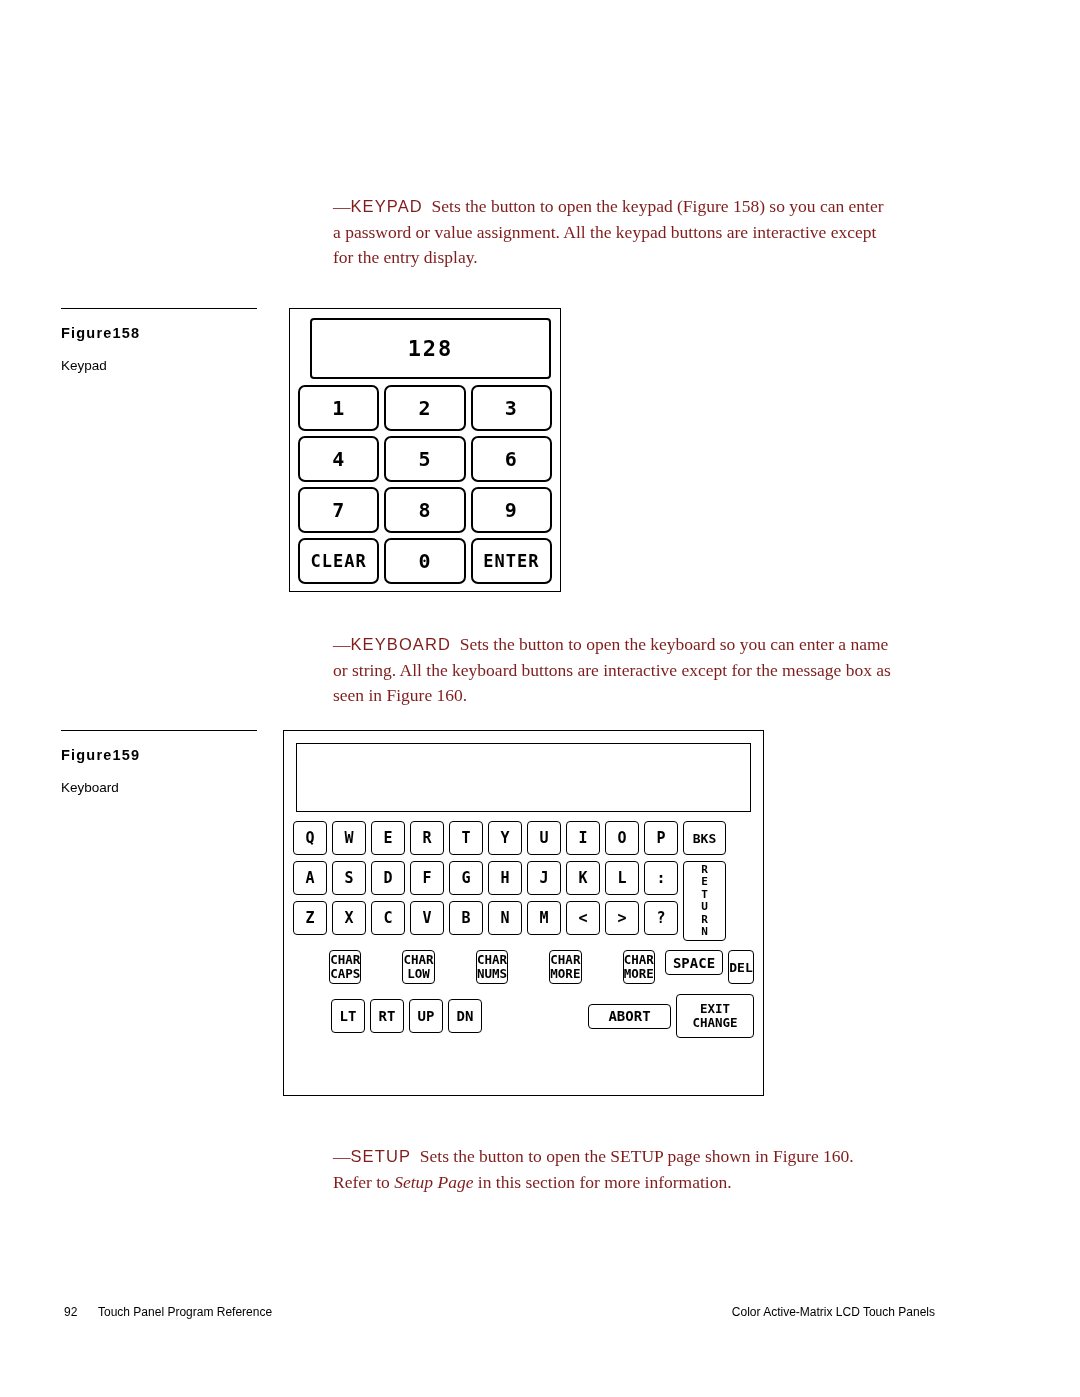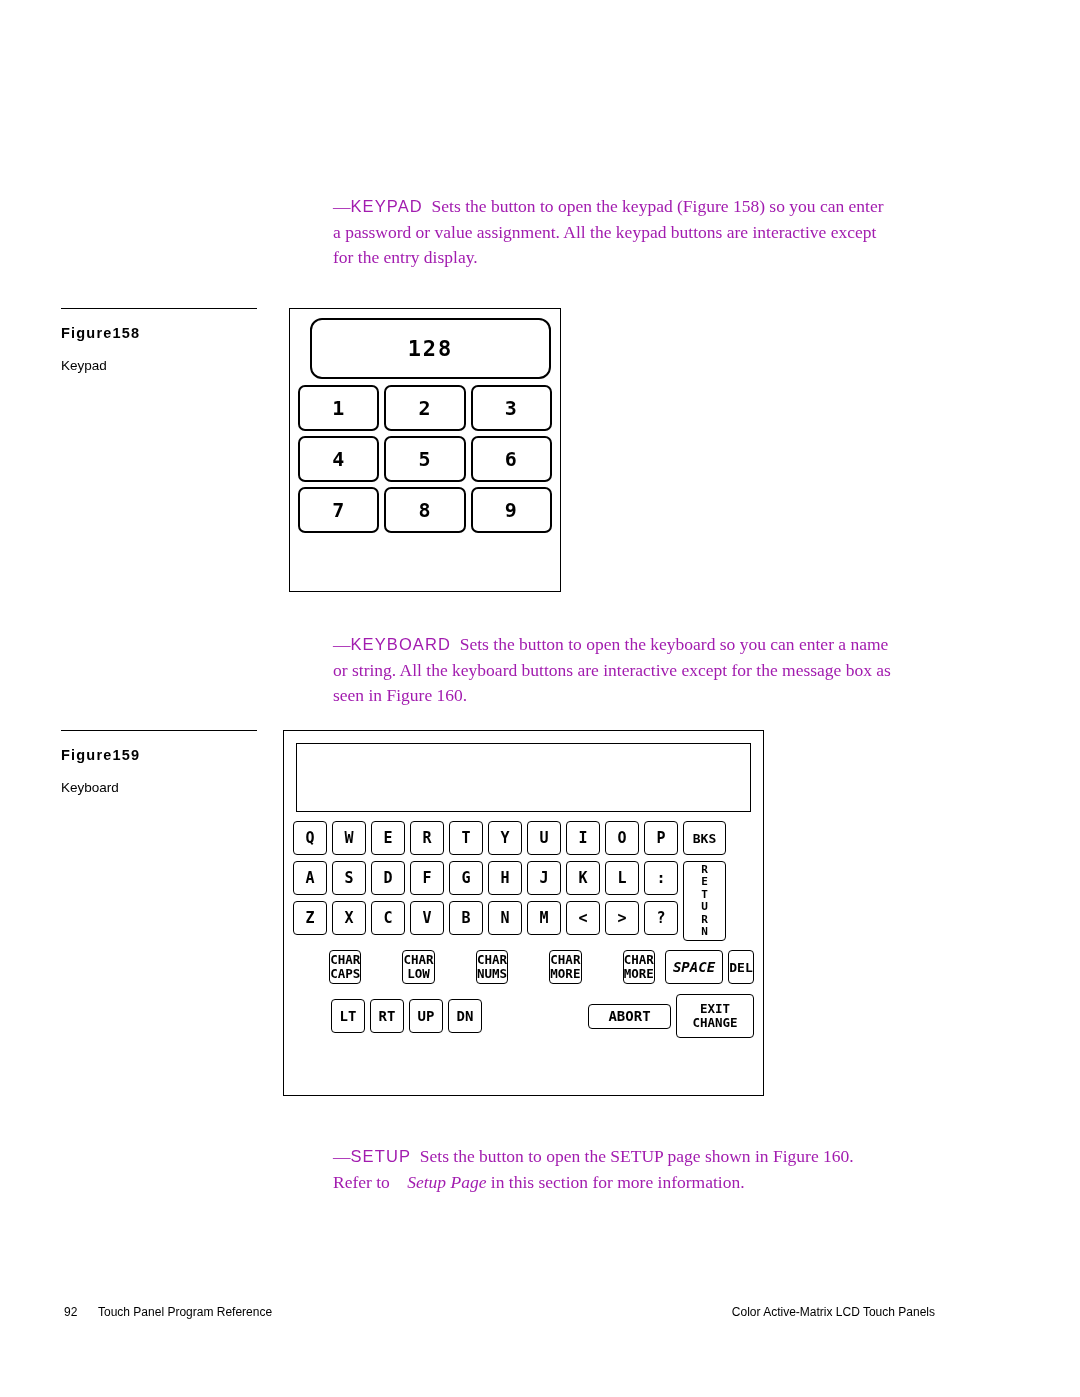--- a/index.html
+++ b/index.html
@@ -14,33 +14,32 @@
     font-family: "Liberation Serif", serif;
     color: #000000;
   }
 
   
   .para {
     position: absolute;
     font-family: "Liberation Serif", serif;
     font-size: 17.5px;
     line-height: 25.5px;
-    color: #a21caf;
+    color: #7f1d1d;
   }
   .para .dash {
     font-family: "Liberation Serif", serif;
   }
   .kw {
     font-family: "Liberation Sans", sans-serif;
     font-size: 16.5px;
     letter-spacing: 1.1px;
   }
   .ital {
     font-style: italic;
-    margin-left: 13px;
   }
 
   
   .figcap {
     position: absolute;
     width: 196px;
   }
   .figcap .rule {
     border-top: 1.6px solid #000;
     width: 196px;
@@ -70,21 +69,21 @@
   
   #keypad-panel {
     left: 289px;
     top: 308px;
     width: 272px;
     height: 284px;
     padding: 8px;
   }
   .kp-display {
     border: 2.2px solid #000;
-    border-radius: 12px;
+    border-radius: 4px;
     height: 57px;
     margin: 1px 1px 6px 12px;
     display: flex;
     align-items: center;
     justify-content: center;
     font-family: "DejaVu Sans Mono", monospace;
     font-size: 22px;
     font-weight: bold;
     letter-spacing: 2px;
   }
@@ -162,23 +161,22 @@
   }
   .k-char {
     width: 54px;
     height: 34px;
     font-size: 12.5px;
     line-height: 14px;
     margin-left: 36px;
   }
   .k-space {
     width: 98px;
-    height: 34px;
+    height: 25px;
     font-size: 14px;
-    font-style: italic;
   }
   .k-del {
     width: 43px;
     height: 34px;
     font-size: 13px;
   }
   .k-arrow {
     width: 34px;
     height: 34px;
     font-size: 14px;
@@ -246,20 +244,25 @@
   </div>
   <div class="kp-row">
     <div class="kp-key">4</div>
     <div class="kp-key">5</div>
     <div class="kp-key">6</div>
   </div>
   <div class="kp-row">
     <div class="kp-key">7</div>
     <div class="kp-key">8</div>
     <div class="kp-key">9</div>
+  </div>
+  <div class="kp-row">
+    <div class="kp-key small">CLEAR</div>
+    <div class="kp-key">0</div>
+    <div class="kp-key small">ENTER</div>
   </div>
 </div>
 
 <div class="para" id="para-keyboard" style="left:333px; top:632px; width:560px;">
   <span class="dash">—</span><span class="kw">KEYBOARD</span>&nbsp;&nbsp;<span>Sets the button to open the keyboard so you can enter a name or string. All the keyboard buttons are interactive except for the message box as seen in Figure 160.</span>
 </div>
 
 <div class="figcap" style="left:61px; top:730px;">
   <div class="rule"></div>
   <div class="fignum">Figure159</div>

